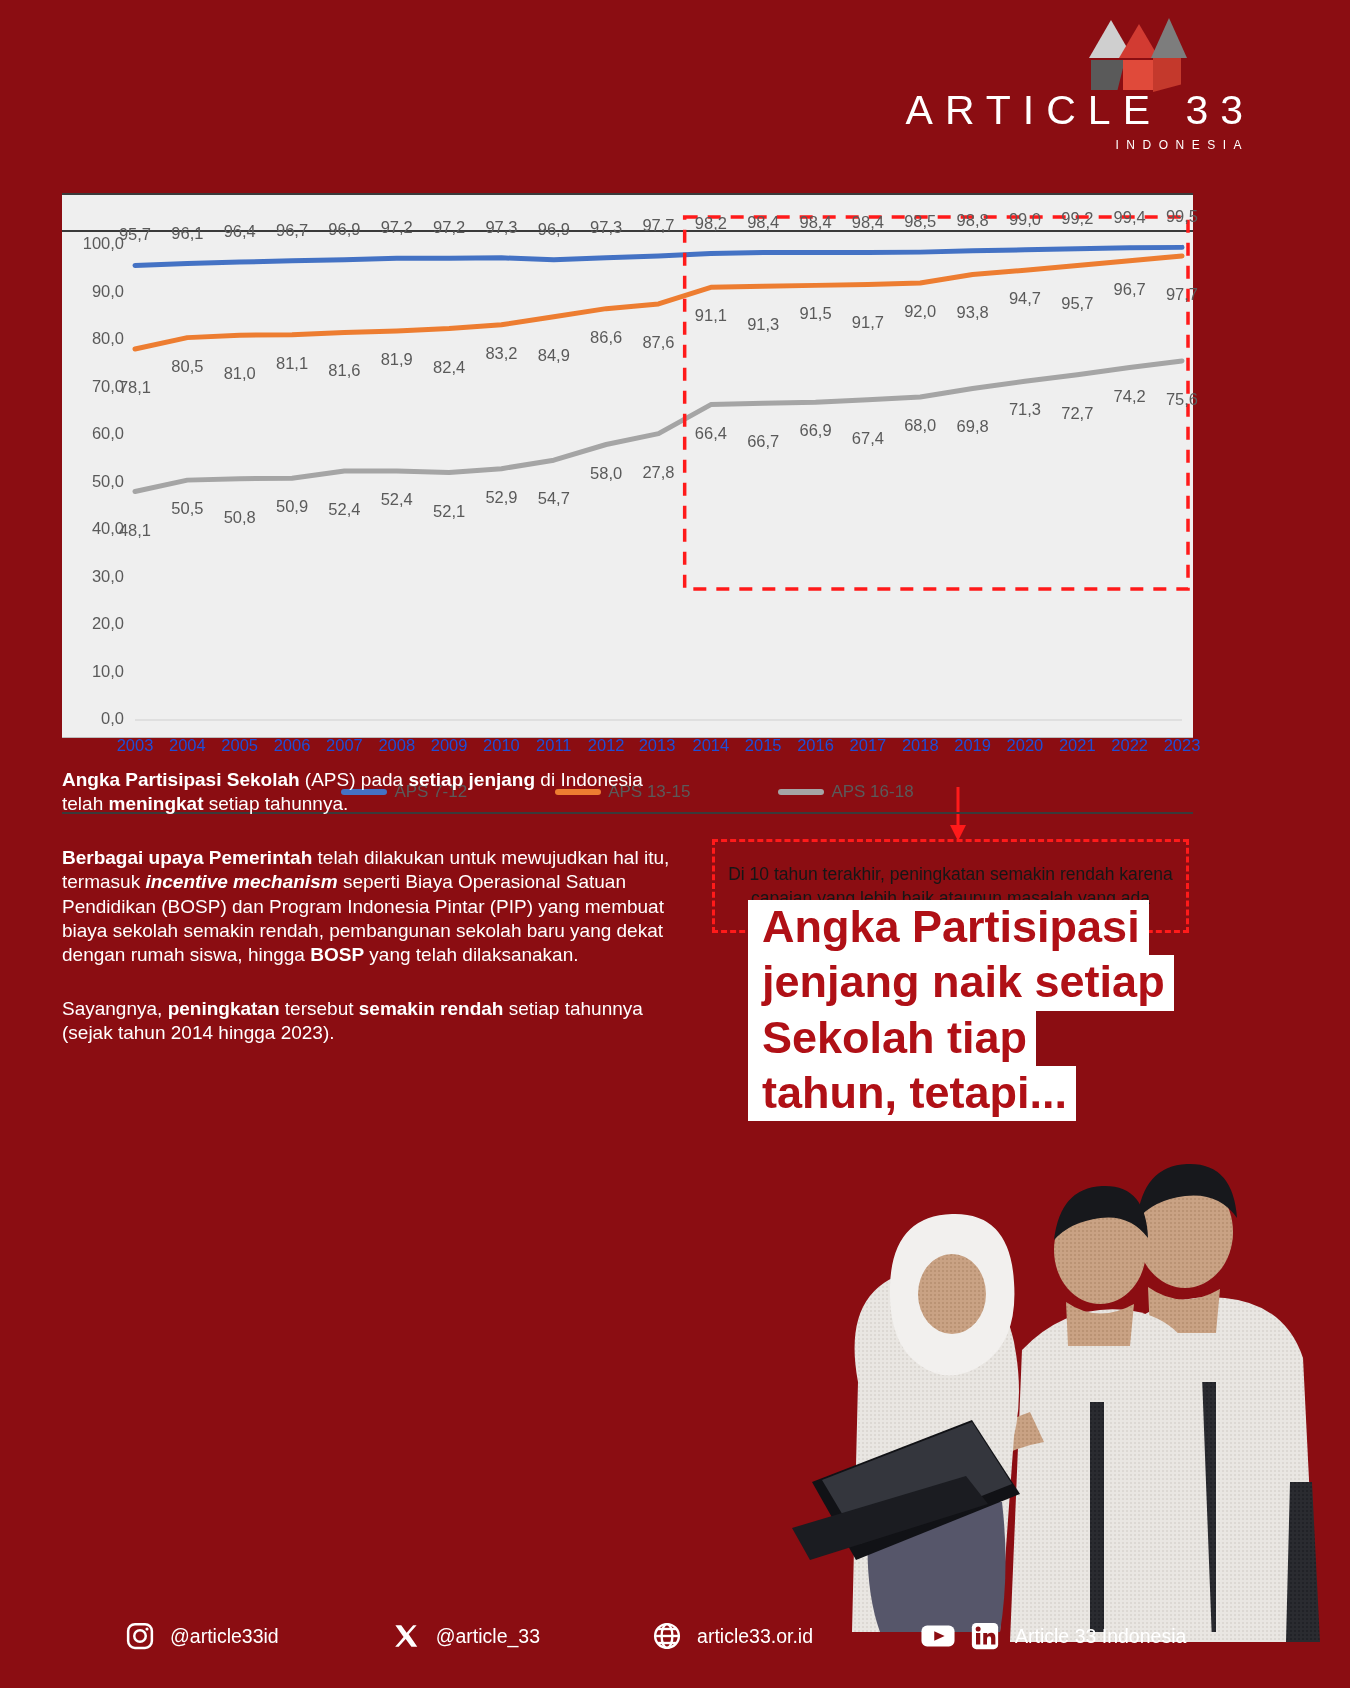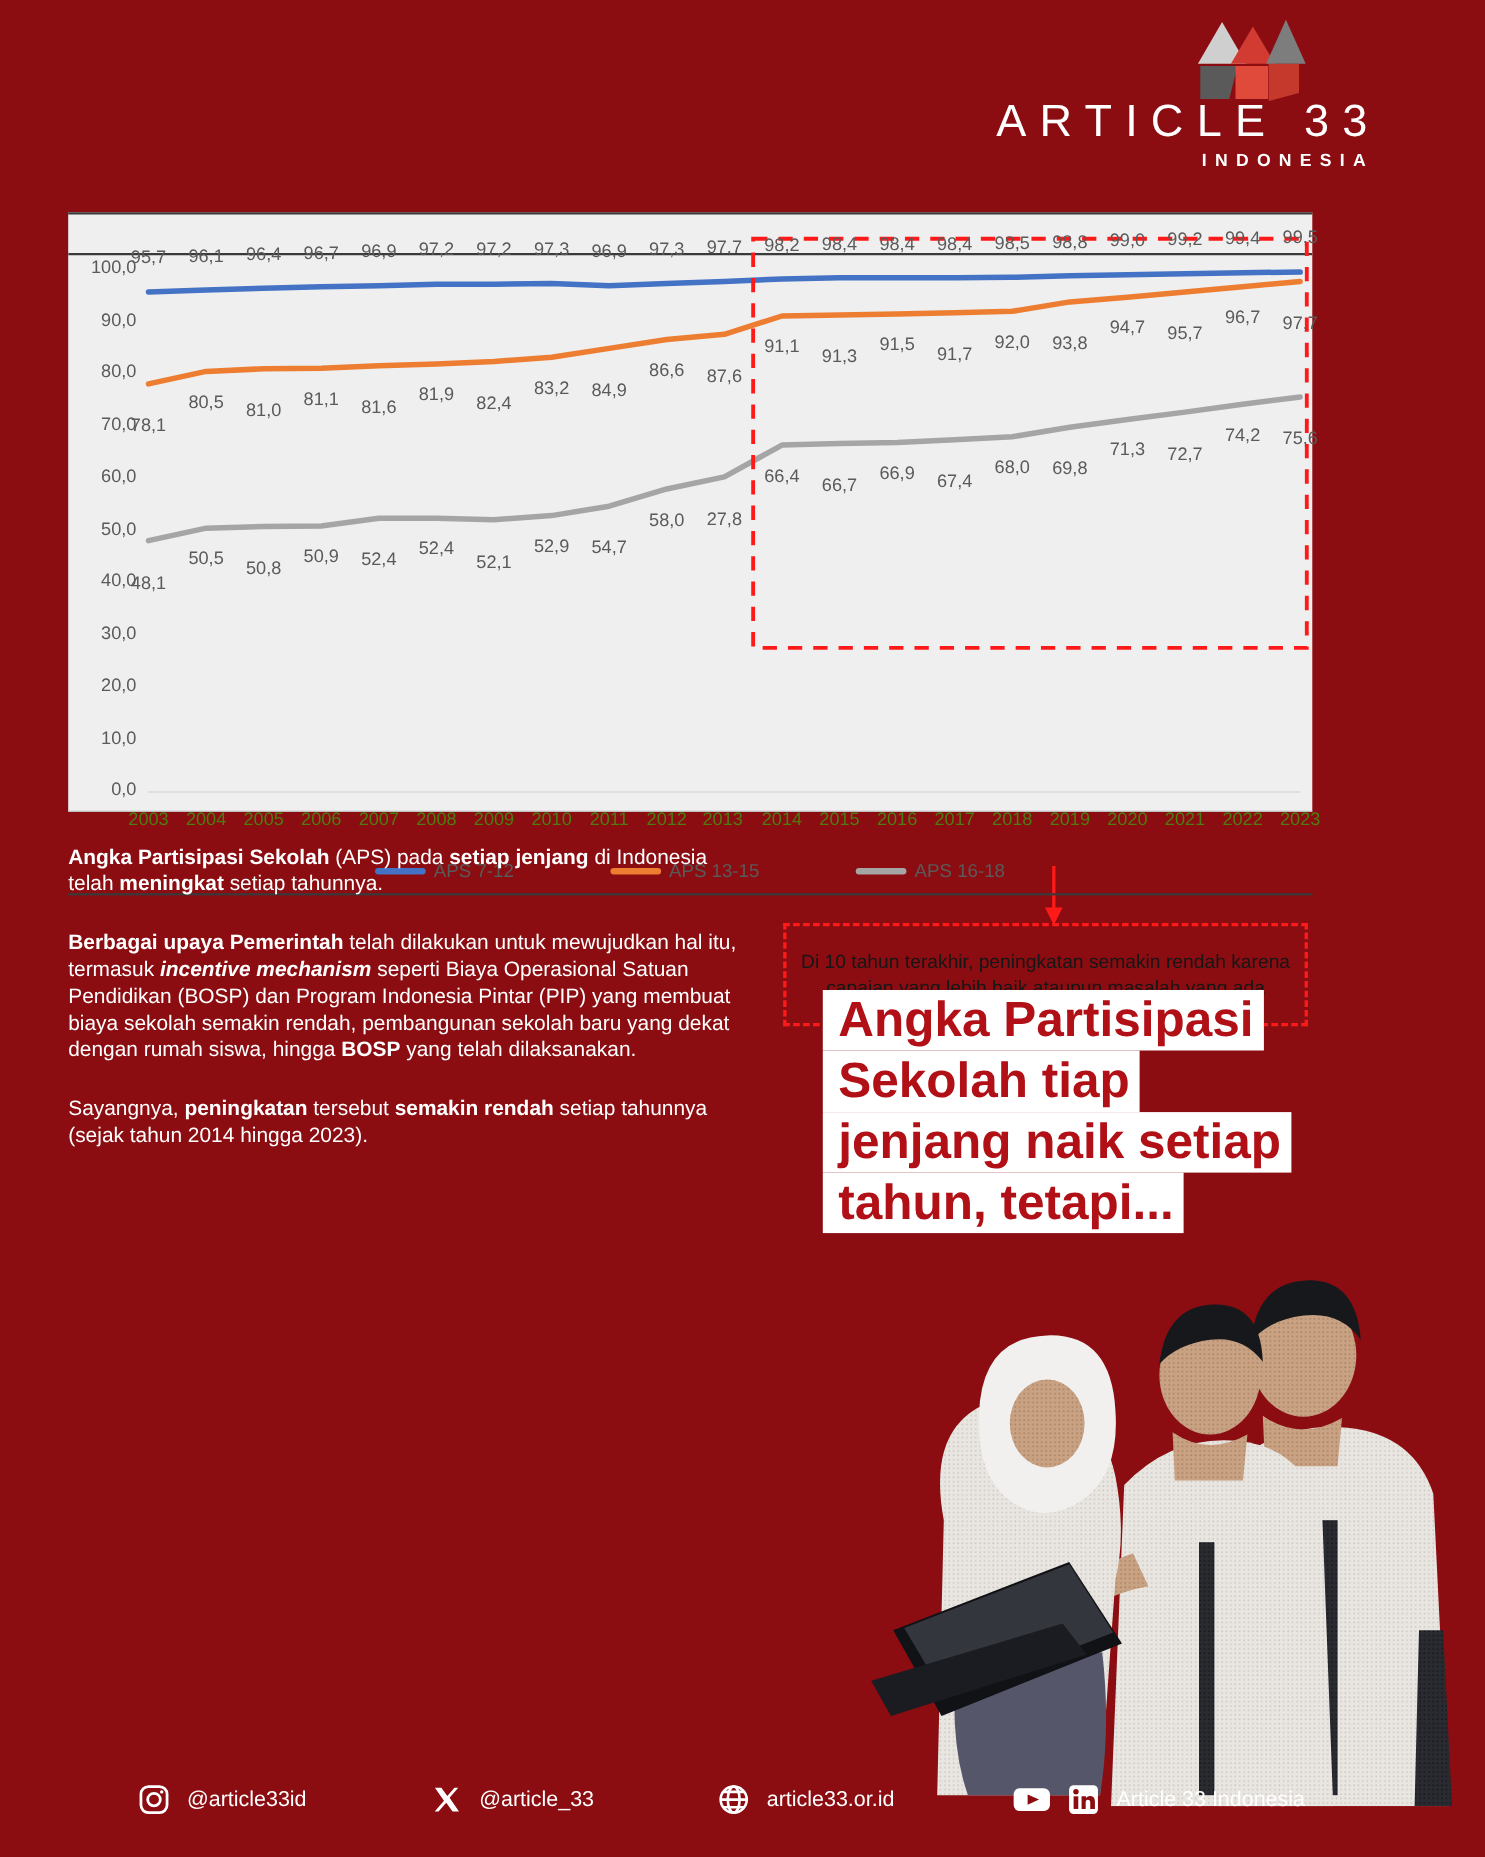--- a/index.html
+++ b/index.html
@@ -34,38 +34,38 @@
          clip-path:polygon(0 0,100% 0,78% 100%,0 100%); }
   .lm5 { left:48px; top:42px; width:30px; height:30px; background:#e04a3a;
          clip-path:polygon(0 0,100% 0,100% 100%,0 100%); }
   .lm6 { left:78px; top:40px; width:28px; height:34px; background:#c4392c;
          clip-path:polygon(0 0,100% 0,100% 78%,0 100%); }
   #logo-wordmark {
     color:#ffffff; font-size:41px; letter-spacing:12px; font-weight:400;
     line-height:1; white-space:nowrap;
   }
   #logo-sub {
-    color:#ffffff; font-size:16px; letter-spacing:7.5px; font-weight:700;
+    color:#ffffff; font-size:12px; letter-spacing:7.5px; font-weight:400;
     margin-top:7px; margin-right:6px;
   }
 
   
   #chart-card {
     position:absolute; left:62px; top:193px; width:1131px; height:545px;
     background:#efefef; border-top:2px solid #3a3a3a; border-bottom:1px solid #bdbdbd;
   }
   #chart-plot { position:absolute; left:0; top:0; width:1131px; height:430px; }
   #chart-svg { position:absolute; left:0; top:0; }
 
   .ytick {
     position:absolute; color:#5a5a5a; font-size:16.5px; text-align:right;
     width:62px; left:0;
   }
   .xtick {
-    position:absolute; color:#4d7c0f; font-size:16.5px; text-align:center;
+    position:absolute; color:#1d4ed8; font-size:16.5px; text-align:center;
     width:52px; top:541px;
   }
   .dlabel {
     position:absolute; color:#5a5a5a; font-size:16.5px; text-align:center;
     width:54px; white-space:nowrap;
   }
 
   
   #chart-legend {
     position:absolute; top:587px; left:0; width:1131px;
@@ -290,22 +290,22 @@
 </div>
 
 <div id="body-copy">
   <p><b>Angka Partisipasi Sekolah</b><span> (APS) pada </span><b>setiap jenjang</b><span> di Indonesia telah </span><b>meningkat</b><span> setiap tahunnya.</span></p>
   <p><b>Berbagai upaya Pemerintah</b><span> telah dilakukan untuk mewujudkan hal itu, termasuk </span><i>incentive mechanism</i><span> seperti Biaya Operasional Satuan Pendidikan (BOSP) dan Program Indonesia Pintar (PIP) yang membuat biaya sekolah semakin rendah, pembangunan sekolah baru yang dekat dengan rumah siswa, hingga </span><b>BOSP</b><span> yang telah dilaksanakan.</span></p>
   <p><span>Sayangnya, </span><b>peningkatan</b><span> tersebut </span><b>semakin rendah</b><span> setiap tahunnya (sejak tahun 2014 hingga 2023).</span></p>
 </div>
 
 <div id="headline">
   <span>Angka Partisipasi</span>
+  <span>jenjang naik setiap</span>
   <span>Sekolah tiap</span>
-  <span>jenjang naik setiap</span>
   <span>tahun, tetapi...</span>
 </div>
 
 <svg id="photo" viewBox="0 0 600 560">
   <defs>
     <pattern id="halftone" width="4" height="4" patternUnits="userSpaceOnUse">
       <rect width="4" height="4" fill="#e9e6e2"></rect>
       <circle cx="1" cy="1" r="0.75" fill="#c9c4bd"></circle>
     </pattern>
     <pattern id="halftoneDark" width="4" height="4" patternUnits="userSpaceOnUse">

